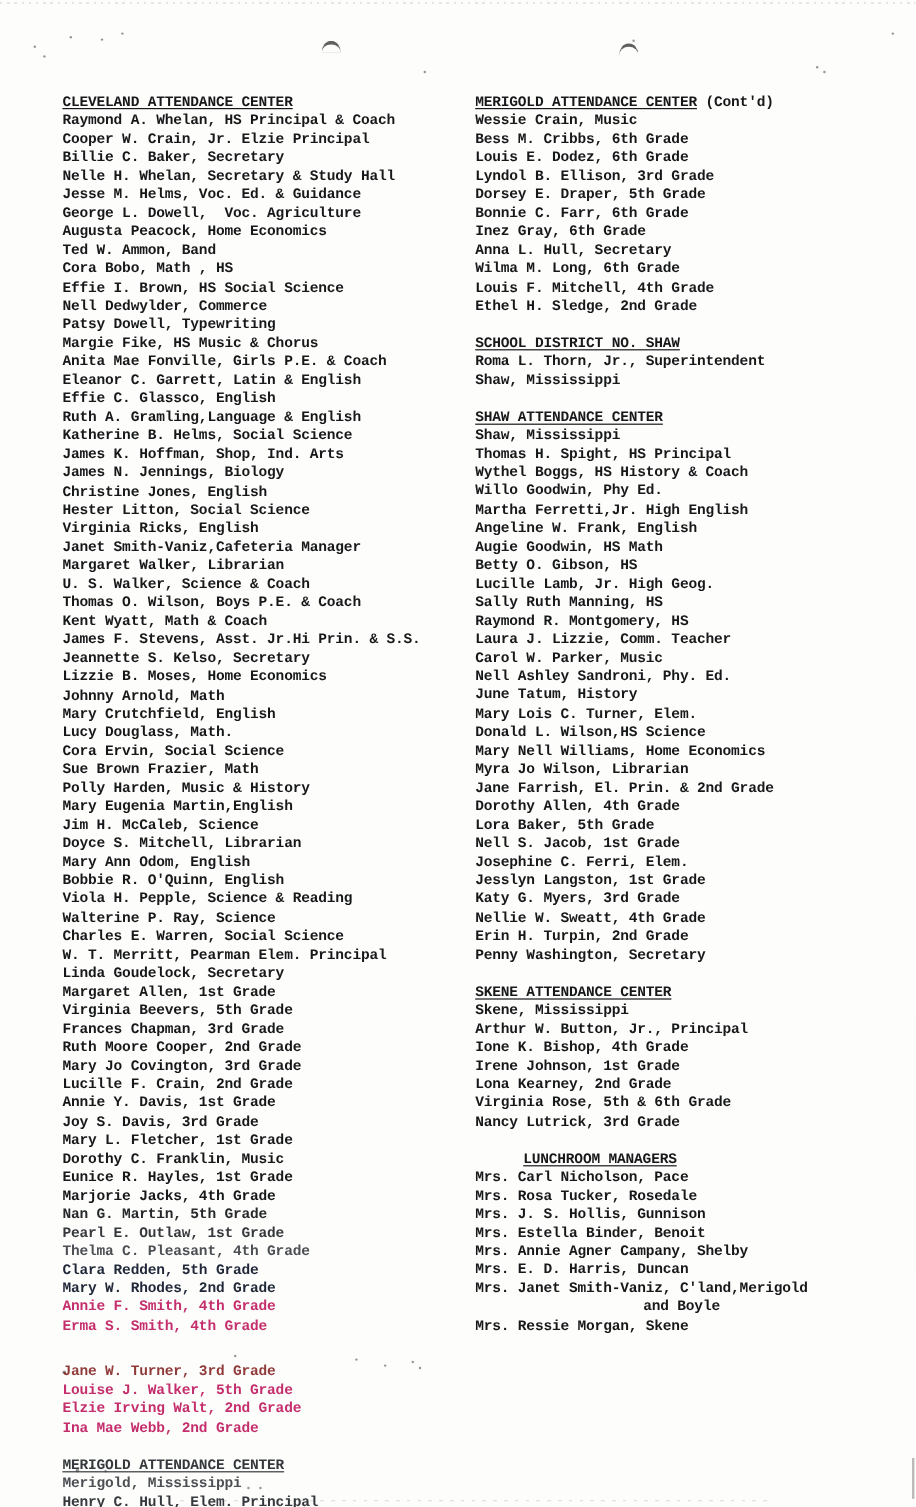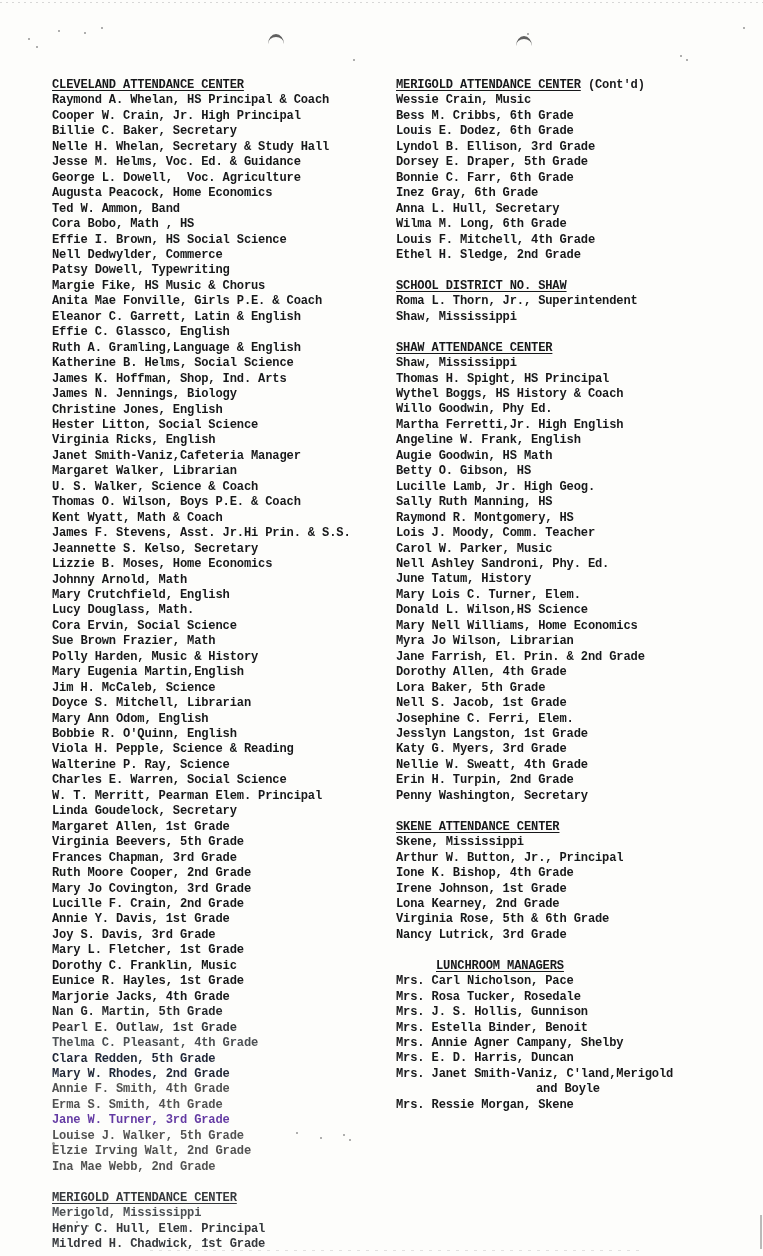--- a/index.html
+++ b/index.html
@@ -85,22 +85,22 @@
   .line.blank {
     height: 15.45px;
   }
   .line.indent {
     padding-left: 140px;
   }
   .f1  { color: #26282b; }
   .f2  { color: #35383c; }
   .f3  { color: #45494e; opacity: .96; }
   .f4  { color: #0f172a; opacity: .93; }
-  .f5  { color: #404040; opacity: .90; }
-  .f6  { color: #4c1d95; opacity: .87; }
+  .f5  { color: #be185d; opacity: .90; }
+  .f6  { color: #7f1d1d; opacity: .87; margin-top: 23px; }
 </style>
 </head>
 <body>
 
 <div id="page">
 
   <div class="scan-edge-top"></div>
   <div class="scan-edge-bottom"></div>
   <div class="scan-edge-right"></div>
 
@@ -127,21 +127,21 @@
       <div class="speck" style="left: 743px; top: 27px; width: 2px; height: 2px;"></div>
       <div class="speck" style="left: 680px; top: 55px; width: 2px; height: 2px;"></div>
       <div class="smudge-arc" style="left: 268px; top: 34px;"></div>
       <div class="smudge-arc" style="left: 516px; top: 36px;"></div>
     </div>
 
   <div class="columns">
     <div class="col col-left" id="col-left">
         <div class="line"><span class="heading" style="text-decoration: underline; text-underline-offset: 2px;">CLEVELAND ATTENDANCE CENTER</span></div>
         <div class="line">Raymond A. Whelan, HS Principal &amp; Coach</div>
-        <div class="line">Cooper W. Crain, Jr. High Principal</div>
+        <div class="line">Cooper W. Crain, Jr. Elzie Principal</div>
         <div class="line">Billie C. Baker, Secretary</div>
         <div class="line">Nelle H. Whelan, Secretary &amp; Study Hall</div>
         <div class="line">Jesse M. Helms, Voc. Ed. &amp; Guidance</div>
         <div class="line">George L. Dowell,  Voc. Agriculture</div>
         <div class="line">Augusta Peacock, Home Economics</div>
         <div class="line">Ted W. Ammon, Band</div>
         <div class="line">Cora Bobo, Math , HS</div>
         <div class="line">Effie I. Brown, HS Social Science</div>
         <div class="line">Nell Dedwylder, Commerce</div>
         <div class="line">Patsy Dowell, Typewriting</div>
@@ -232,21 +232,21 @@
         <div class="line">Thomas H. Spight, HS Principal</div>
         <div class="line">Wythel Boggs, HS History &amp; Coach</div>
         <div class="line">Willo Goodwin, Phy Ed.</div>
         <div class="line">Martha Ferretti,Jr. High English</div>
         <div class="line">Angeline W. Frank, English</div>
         <div class="line">Augie Goodwin, HS Math</div>
         <div class="line">Betty O. Gibson, HS</div>
         <div class="line">Lucille Lamb, Jr. High Geog.</div>
         <div class="line">Sally Ruth Manning, HS</div>
         <div class="line">Raymond R. Montgomery, HS</div>
-        <div class="line">Lois J. Moody, Comm. Teacher</div>
+        <div class="line">Laura J. Lizzie, Comm. Teacher</div>
         <div class="line">Carol W. Parker, Music</div>
         <div class="line">Nell Ashley Sandroni, Phy. Ed.</div>
         <div class="line">June Tatum, History</div>
         <div class="line">Mary Lois C. Turner, Elem.</div>
         <div class="line">Donald L. Wilson,HS Science</div>
         <div class="line">Mary Nell Williams, Home Economics</div>
         <div class="line">Myra Jo Wilson, Librarian</div>
         <div class="line">Jane Farrish, El. Prin. &amp; 2nd Grade</div>
         <div class="line">Dorothy Allen, 4th Grade</div>
         <div class="line">Lora Baker, 5th Grade</div>

